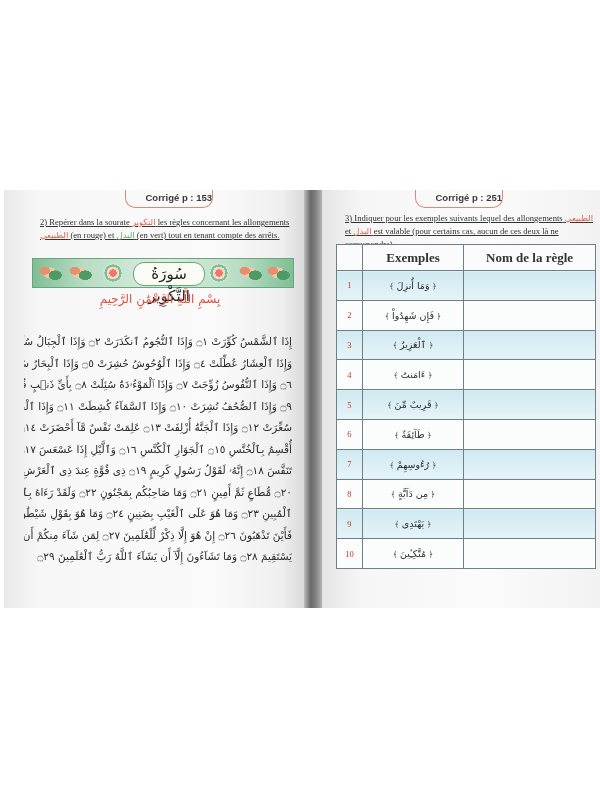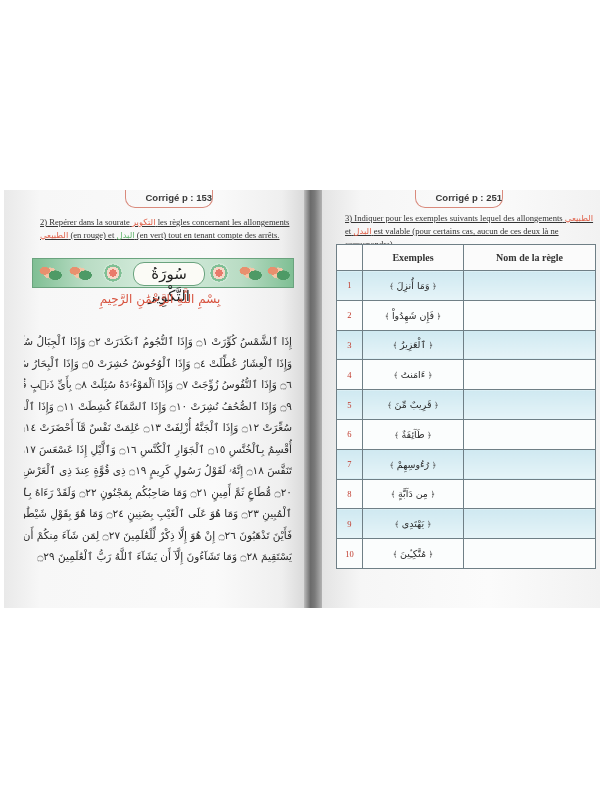--- a/index.html
+++ b/index.html
@@ -24,21 +24,21 @@
     background:radial-gradient(ellipse at 30% 40%,#e8906e 0 20%,transparent 21%),radial-gradient(ellipse at 70% 60%,#4e9a66 0 25%,transparent 26%),radial-gradient(ellipse at 50% 50%,#f3c6a8 0 35%,transparent 36%);}
   .banner .cartouche{position:absolute;left:100px;top:3px;width:70px;height:22px;background:#fbfbf6;border:1px solid #6aa37e;border-radius:11px;
     text-align:center;font-family:"DejaVu Sans",sans-serif;font-size:15px;line-height:22px;color:#222;direction:rtl;}
   .basmala{position:absolute;left:60px;top:292px;width:200px;text-align:center;direction:rtl;
     font-family:"DejaVu Sans",sans-serif;font-size:12px;color:#d7513d;}
   .verses{position:absolute;left:24px;top:331px;width:268px;direction:rtl;text-align:justify;
     font-family:"DejaVu Sans",sans-serif;font-size:10.5px;line-height:21.5px;color:#2a2a2a;}
   .verse-line{display:block;white-space:nowrap;overflow:hidden;text-align:right;}
   table.ex{position:absolute;left:336px;top:244px;width:260px;border-collapse:collapse;font-family:"Liberation Serif",serif;}
   table.ex td, table.ex th{border:1px solid #6f7f86;padding:0;}
-  table.ex th{height:25px;font-size:10px;font-weight:bold;color:#333;background:#fbfbfb;}
+  table.ex th{height:25px;font-size:13px;font-weight:bold;color:#333;background:#fbfbfb;}
   table.ex td{height:28.8px;}
   table.ex tr.odd td{background:linear-gradient(180deg,#cfe9f1 0%,#e6f4f8 100%);border-top:1.5px solid #68b6cc;}
   table.ex tr.even td{background:#fbfdfd;border-top:1.5px solid #68b6cc;}
   td.num{width:25px;text-align:center;font-size:8.5px;color:#c0392b;}
   td.exm{width:101px;text-align:center;font-family:"DejaVu Sans",sans-serif;font-size:9.5px;color:#2a2a2a;direction:rtl;}
   td.rule{width:132px;}
   .bracket{color:#444;font-size:8px;}
 </style>
 </head>
 <body>

